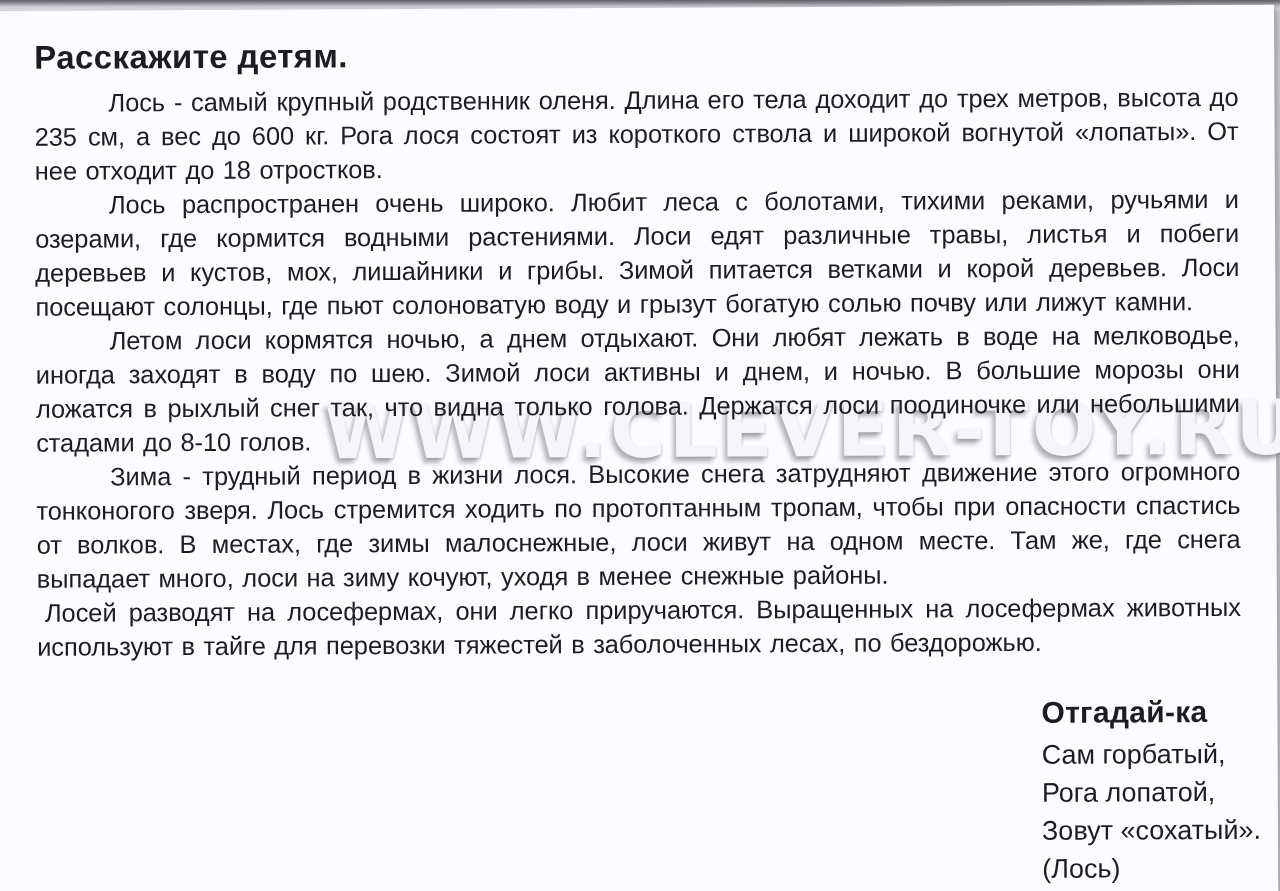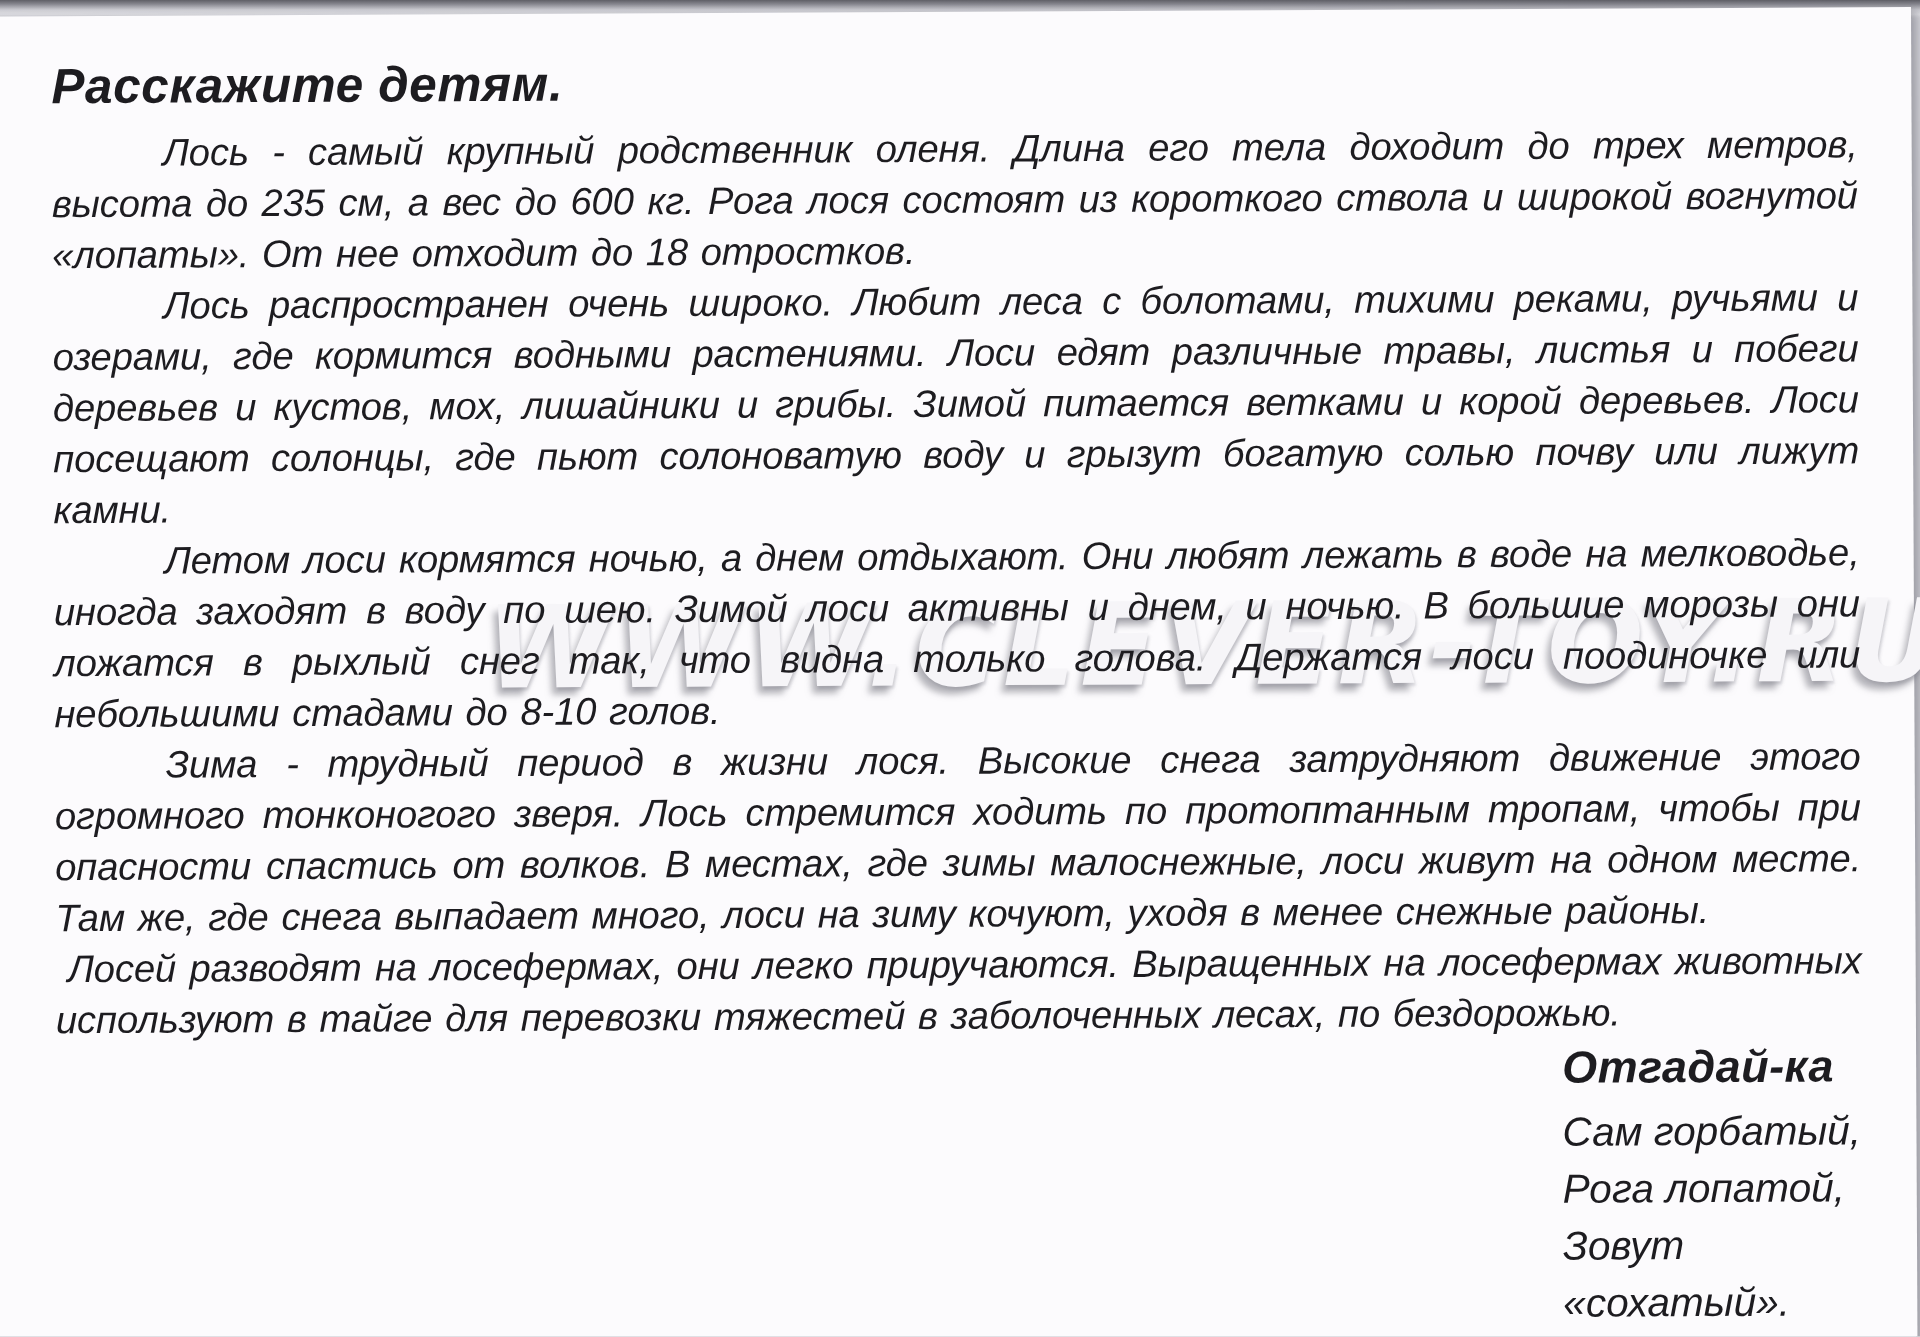--- a/index.html
+++ b/index.html
@@ -12,21 +12,20 @@
     font-family: "Liberation Sans", sans-serif;
   }
 
   
   .photo {
     position: relative;
     width: 1280px;
     height: 891px;
     background: #d9d9df;
     overflow: hidden;
-    font-style: italic;
   }
 
   .top-edge {
     position: absolute;
     top: 0; left: 0; right: 0;
     height: 12px;
     background: linear-gradient(to bottom,
       #5f5f66 0%, #85858d 22%, #cfcfd5 55%, #e4e4e9 80%, #d9d9df 100%);
   }
 

